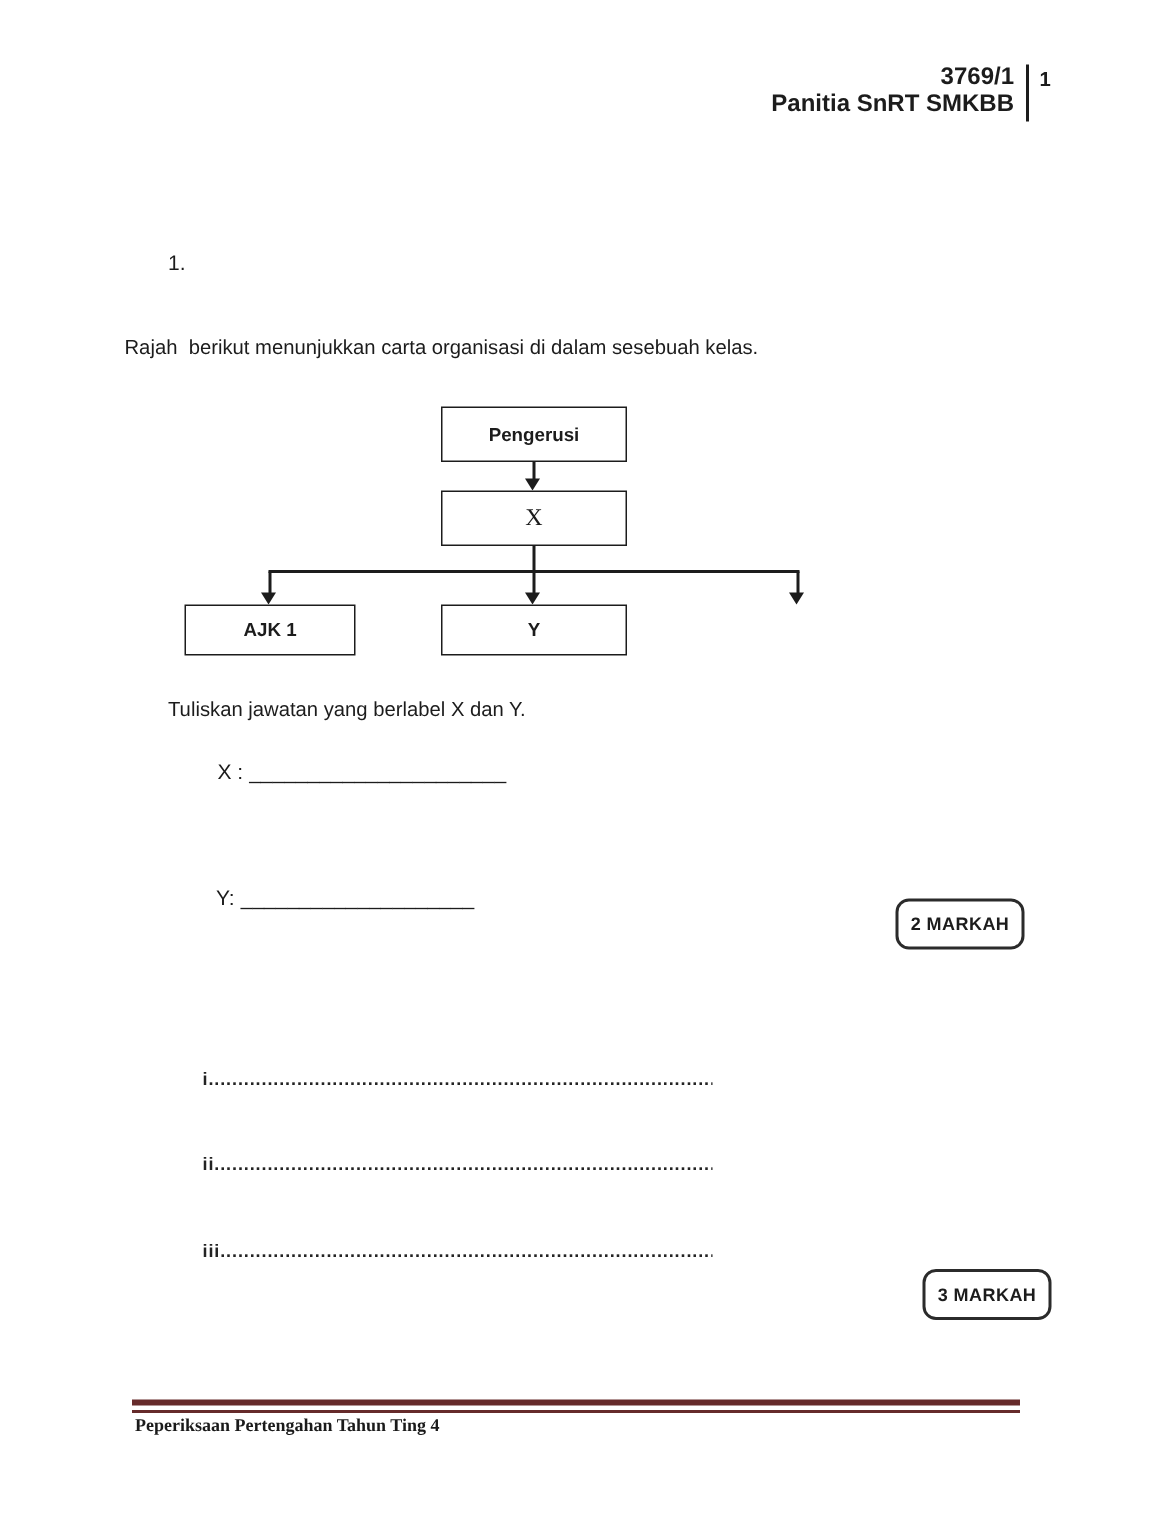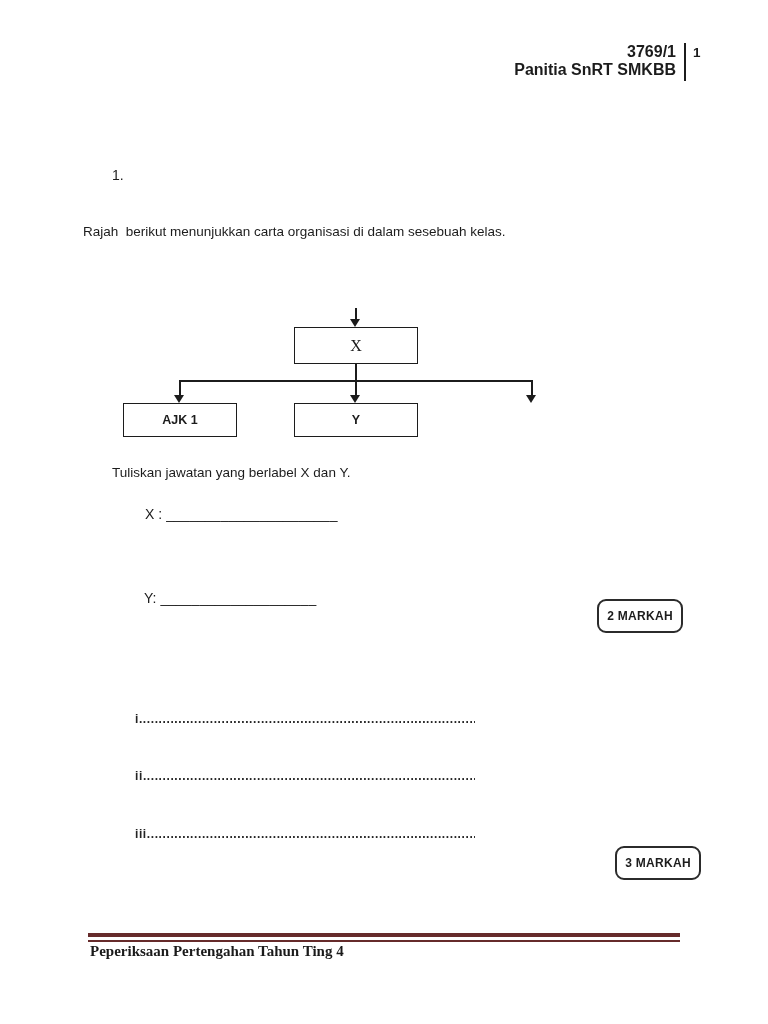--- a/index.html
+++ b/index.html
@@ -68,39 +68,40 @@
   .dl-i{top:712px;}
   .dl-ii{top:769px;}
   .dl-iii{top:827px;}
   
   .foot-rule{
     left:88px;top:933px;width:592px;height:3px;
     border-top:4px solid #662b2b;border-bottom:2px solid #662b2b;
   }
   .foot-text{
     left:90px;top:943px;
-    font-family:"Liberation Serif",serif;font-weight:bold;font-size:15px;color:#1a1a1a;
+    font-family:"Liberation Serif",serif;font-weight:bold;font-size:12px;color:#1a1a1a;
   }
 </style>
 </head>
 <body>
 
 <div class="page">
 
   <div class="abs hdr-block">
     <div>3769/1</div>
     <div>Panitia SnRT SMKBB</div>
   </div>
   <div class="abs hdr-vline"></div>
   <div class="abs hdr-page">1</div>
 
 
   <div class="abs q1-number">1.</div>
   <div class="abs intro">Rajah  berikut menunjukkan carta organisasi di dalam sesebuah kelas.</div>
 
+  <div class="abs obox obox-root">Pengerusi</div>
   <div class="abs vline v1"></div>
   <div class="abs arrowhead a1"></div>
   <div class="abs obox obox-x">X</div>
   <div class="abs vline v2"></div>
   <div class="abs hline hbranch"></div>
   <div class="abs vline v3"></div>
   <div class="abs vline v4"></div>
   <div class="abs arrowhead a2"></div>
   <div class="abs arrowhead a3"></div>
   <div class="abs arrowhead a4"></div>

